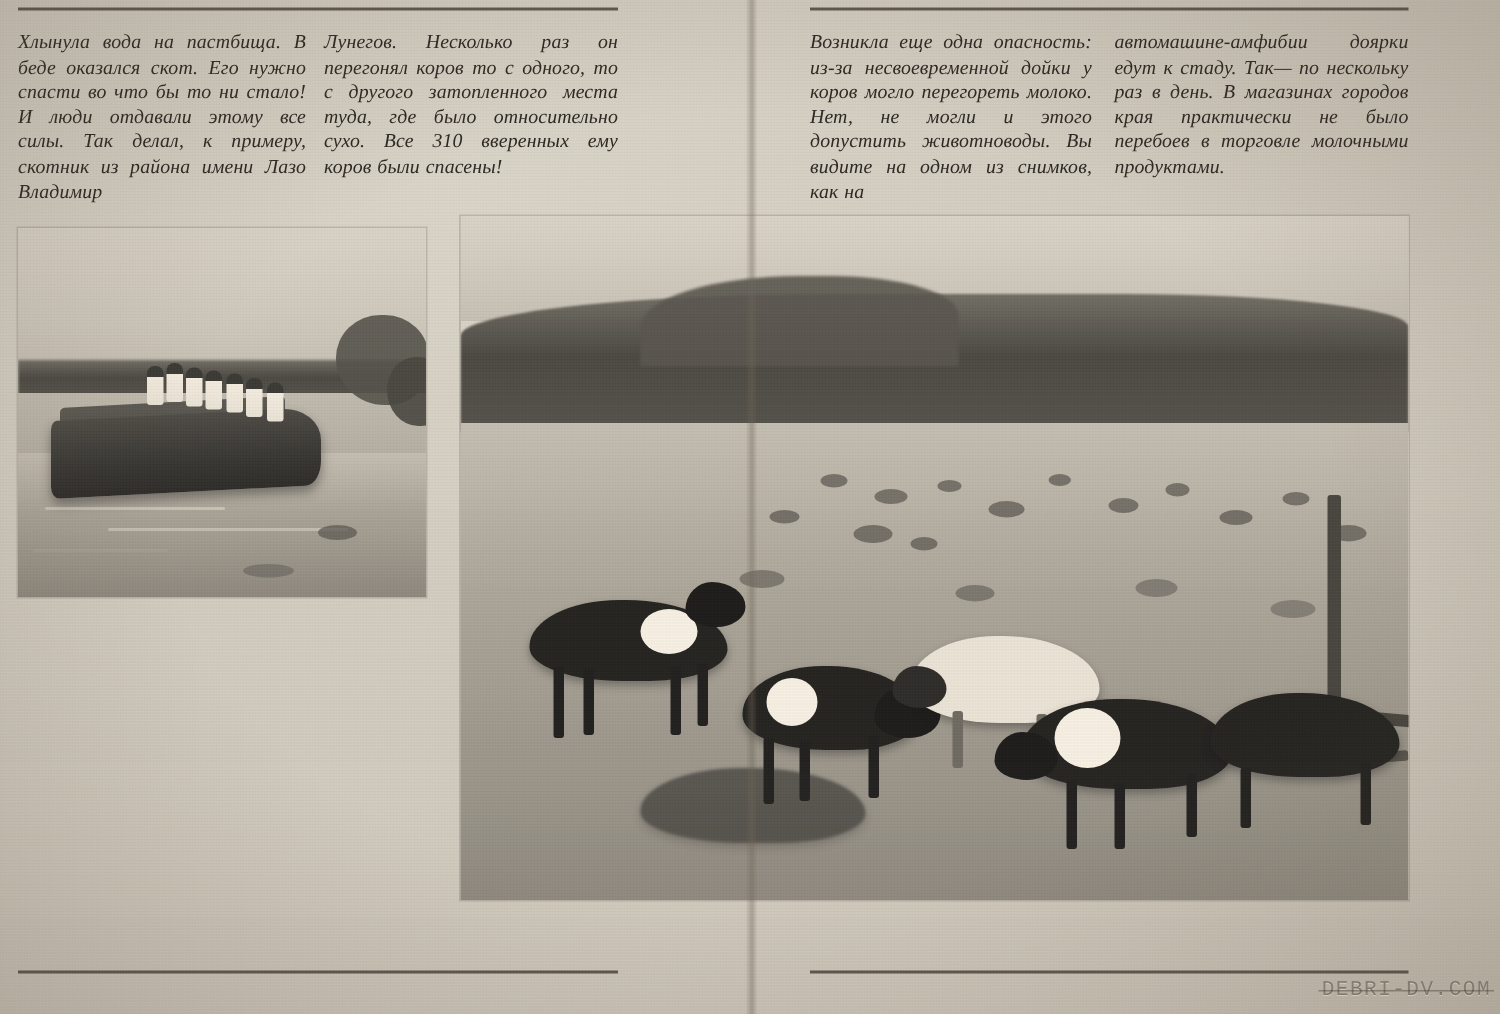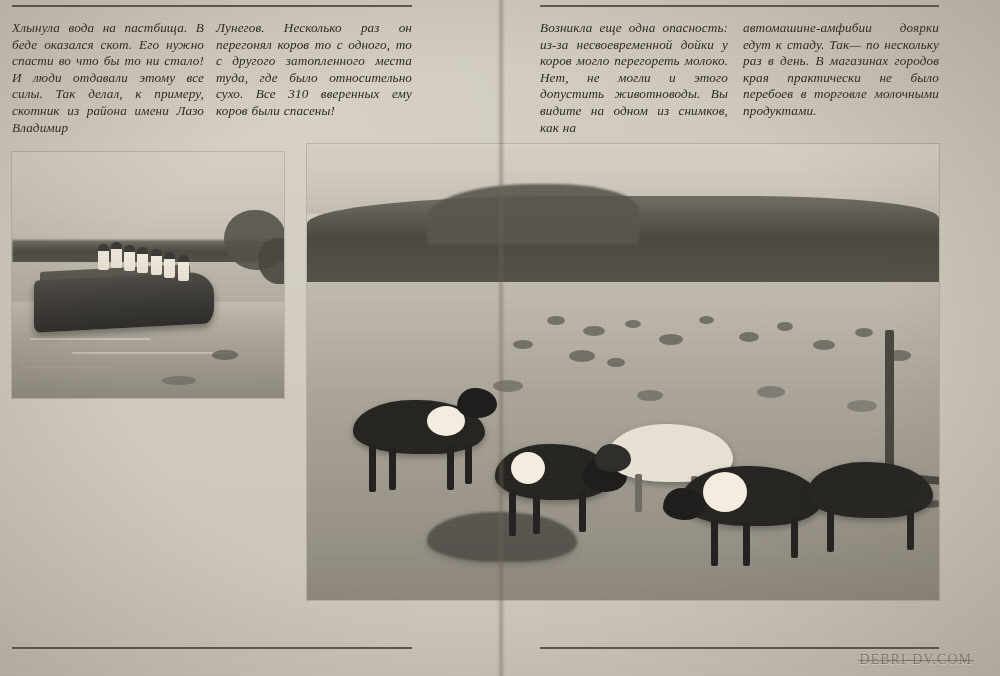--- a/index.html
+++ b/index.html
@@ -168,23 +168,23 @@
   }
   .post {
     position: absolute;
     background: #4a4538;
     border-radius: 2px;
   }
 
   
   #watermark {
     position: absolute;
-    right: 28px;
+    right: 6px;
     bottom: 8px;
-    font-family: Liberation Serif, serif;
+    font-family: Liberation Mono, monospace;
     font-size: 14px;
     letter-spacing: 1px;
     color: rgba(70,62,50,.55);
     text-shadow: 0 1px 0 rgba(255,255,255,.35);
     white-space: nowrap;
   }
   #watermark .strike {
     position: absolute;
     left: -2px; right: -2px; top: 50%;
     height: 1px;

